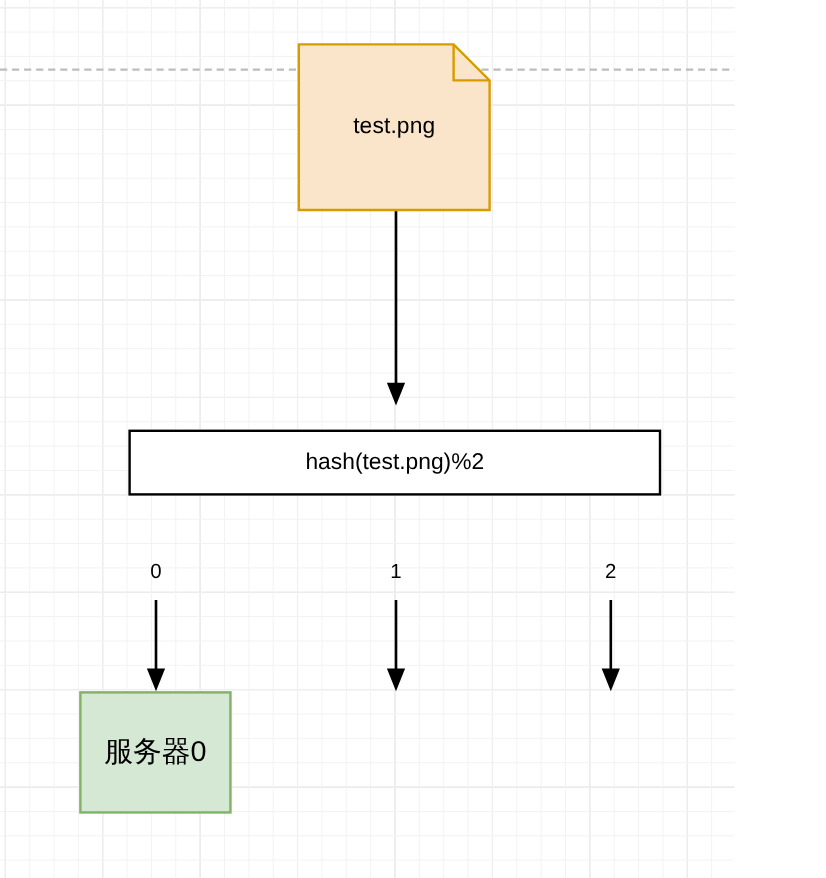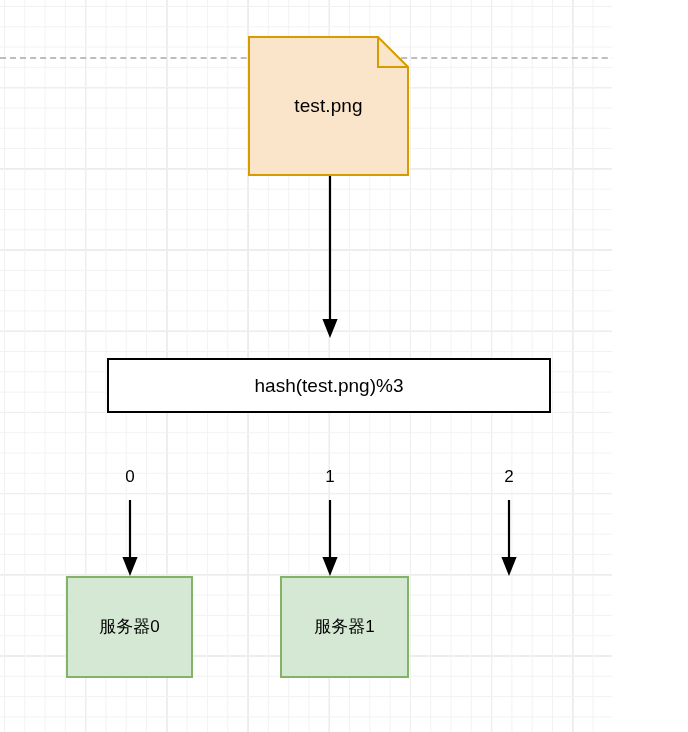--- a/index.html
+++ b/index.html
@@ -82,21 +82,21 @@
     position: absolute;
     box-sizing: border-box;
     background: #d5e8d4;
     border: 2px solid #82b366;
     display: flex;
     align-items: center;
     justify-content: center;
   }
   .server-box .server-text {
     color: #000000;
-    font-size: 17px;
+    font-size: 24px;
     line-height: 24px;
   }
 
   
   .arrow {
     position: absolute;
   }
   .arrow svg {
     display: block;
     overflow: visible;
@@ -129,21 +129,21 @@
   </div>
 
   <div class="arrow" style="left:316px; top:176px; width:28px; height:163px;">
     <svg width="28" height="163" viewBox="0 0 28 163">
       <line x1="14" y1="0" x2="14" y2="144" stroke="#000000" stroke-width="2.2"></line>
       <polygon points="14,162 6.4,143 21.6,143" fill="#000000"></polygon>
     </svg>
   </div>
 
   <div class="hash-box" style="left:107px; top:358px; width:444px; height:55px;">
-    <span class="hash-text">hash(test.png)%3</span>
+    <span class="hash-text">hash(test.png)%2</span>
   </div>
 
   <div class="edge-label" style="left:130px; top:467px;">0</div>
   <div class="edge-label" style="left:330px; top:467px;">1</div>
   <div class="edge-label" style="left:509px; top:467px;">2</div>
 
   <div class="arrow" style="left:116px; top:500px; width:28px; height:77px;">
     <svg width="28" height="77" viewBox="0 0 28 77">
       <line x1="14" y1="0" x2="14" y2="58" stroke="#000000" stroke-width="2.2"></line>
       <polygon points="14,76 6.4,57 21.6,57" fill="#000000"></polygon>
@@ -161,18 +161,15 @@
     <svg width="28" height="77" viewBox="0 0 28 77">
       <line x1="14" y1="0" x2="14" y2="58" stroke="#000000" stroke-width="2.2"></line>
       <polygon points="14,76 6.4,57 21.6,57" fill="#000000"></polygon>
     </svg>
   </div>
 
   <div class="server-box" style="left:66px; top:576px; width:127px; height:102px;">
     <span class="server-text">服务器0</span>
   </div>
 
-  <div class="server-box" style="left:280px; top:576px; width:129px; height:102px;">
-    <span class="server-text">服务器1</span>
-  </div>
 
 
 </div>
 
 </body></html>

